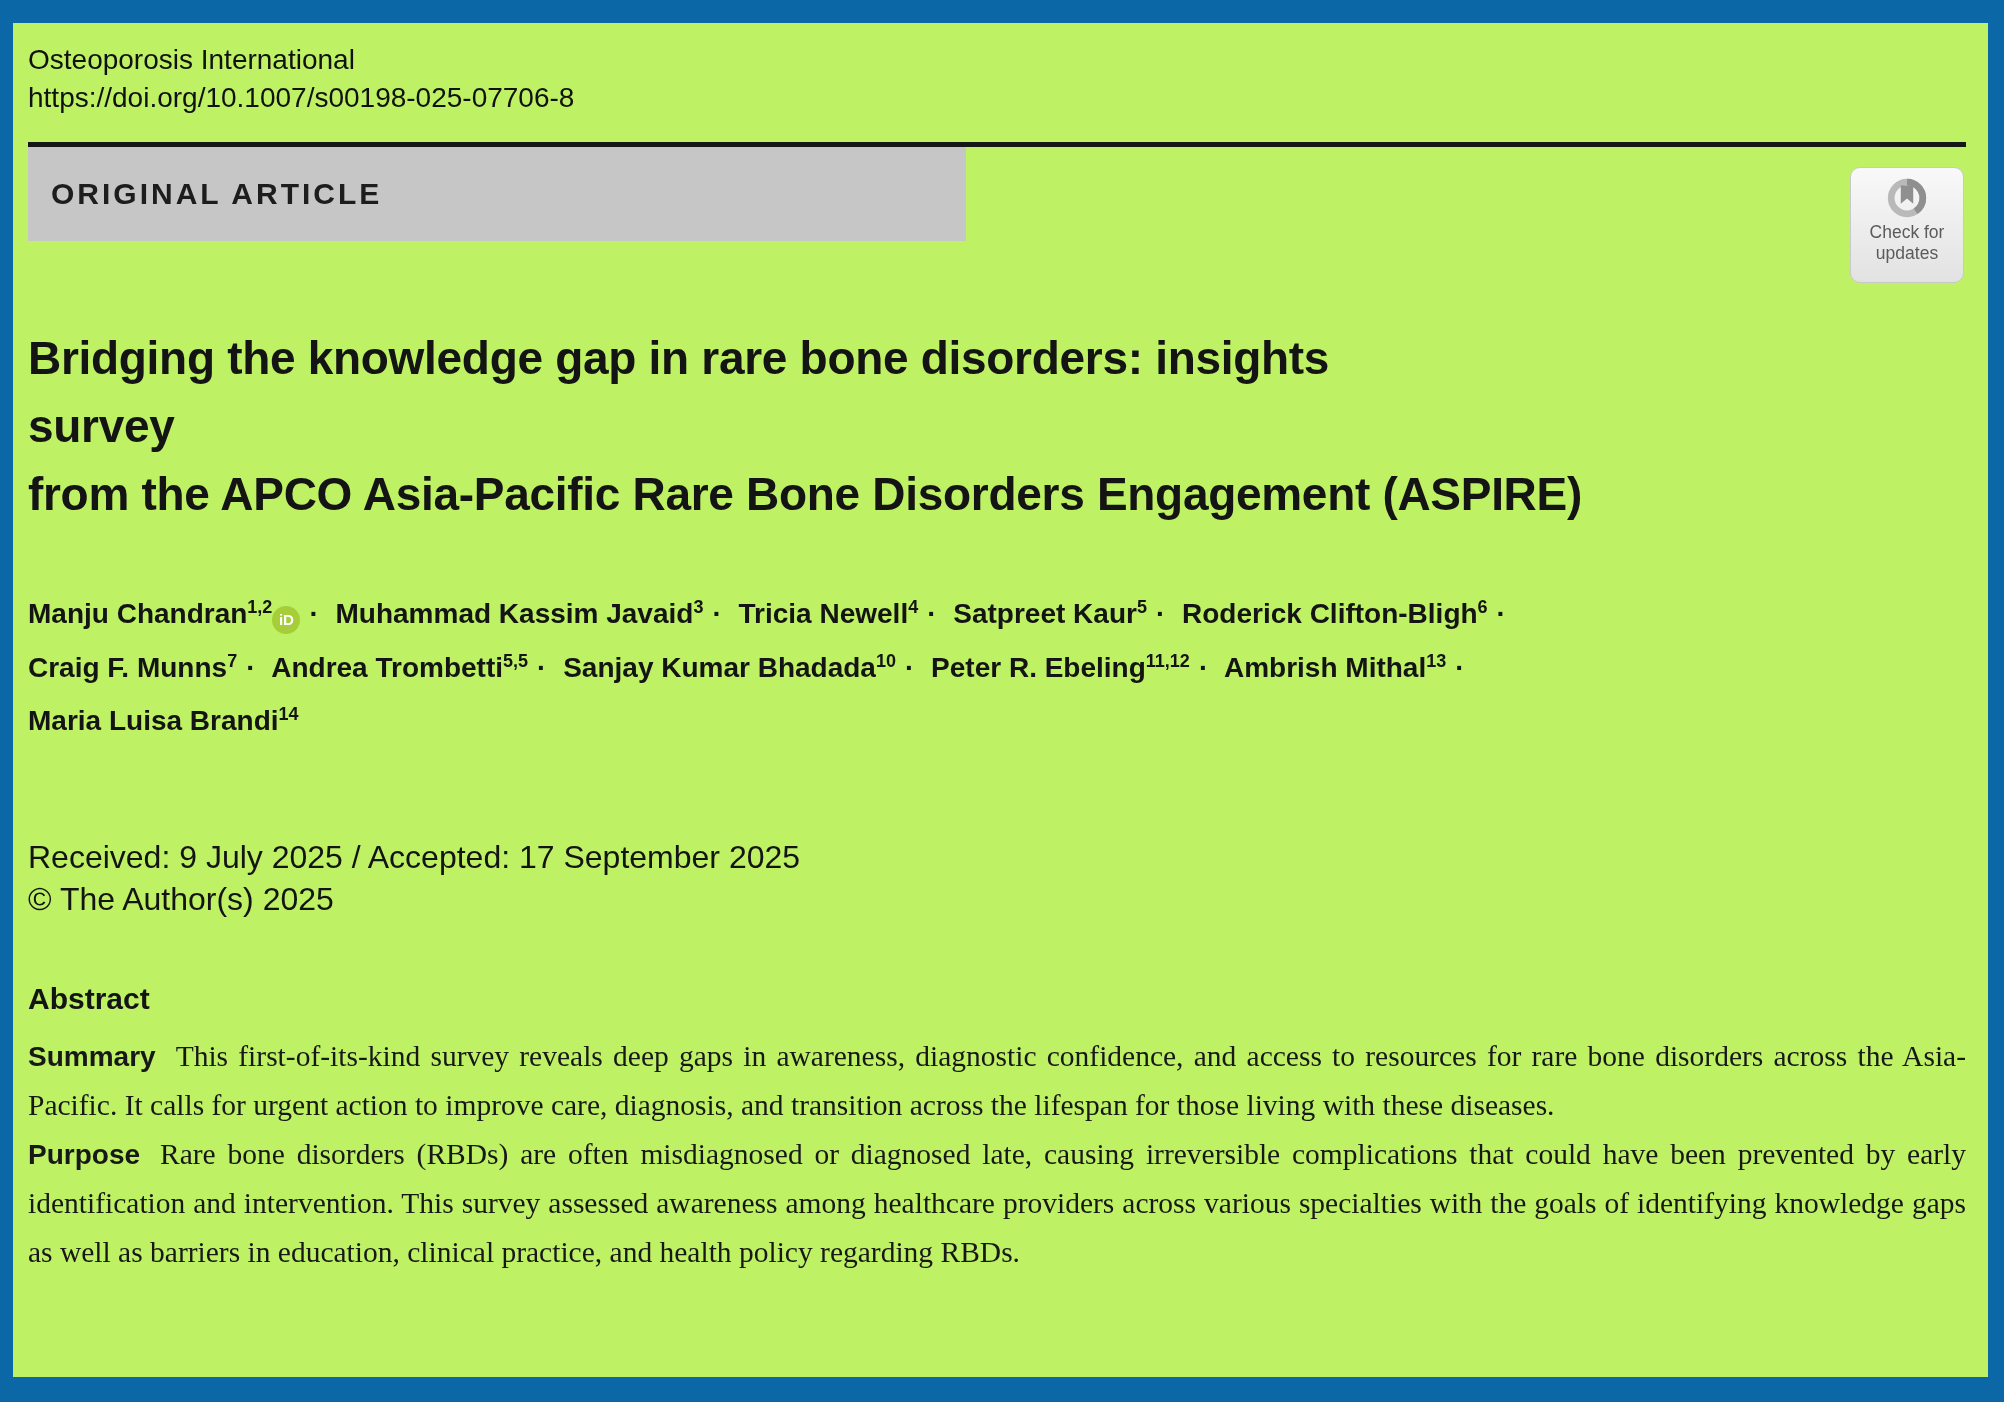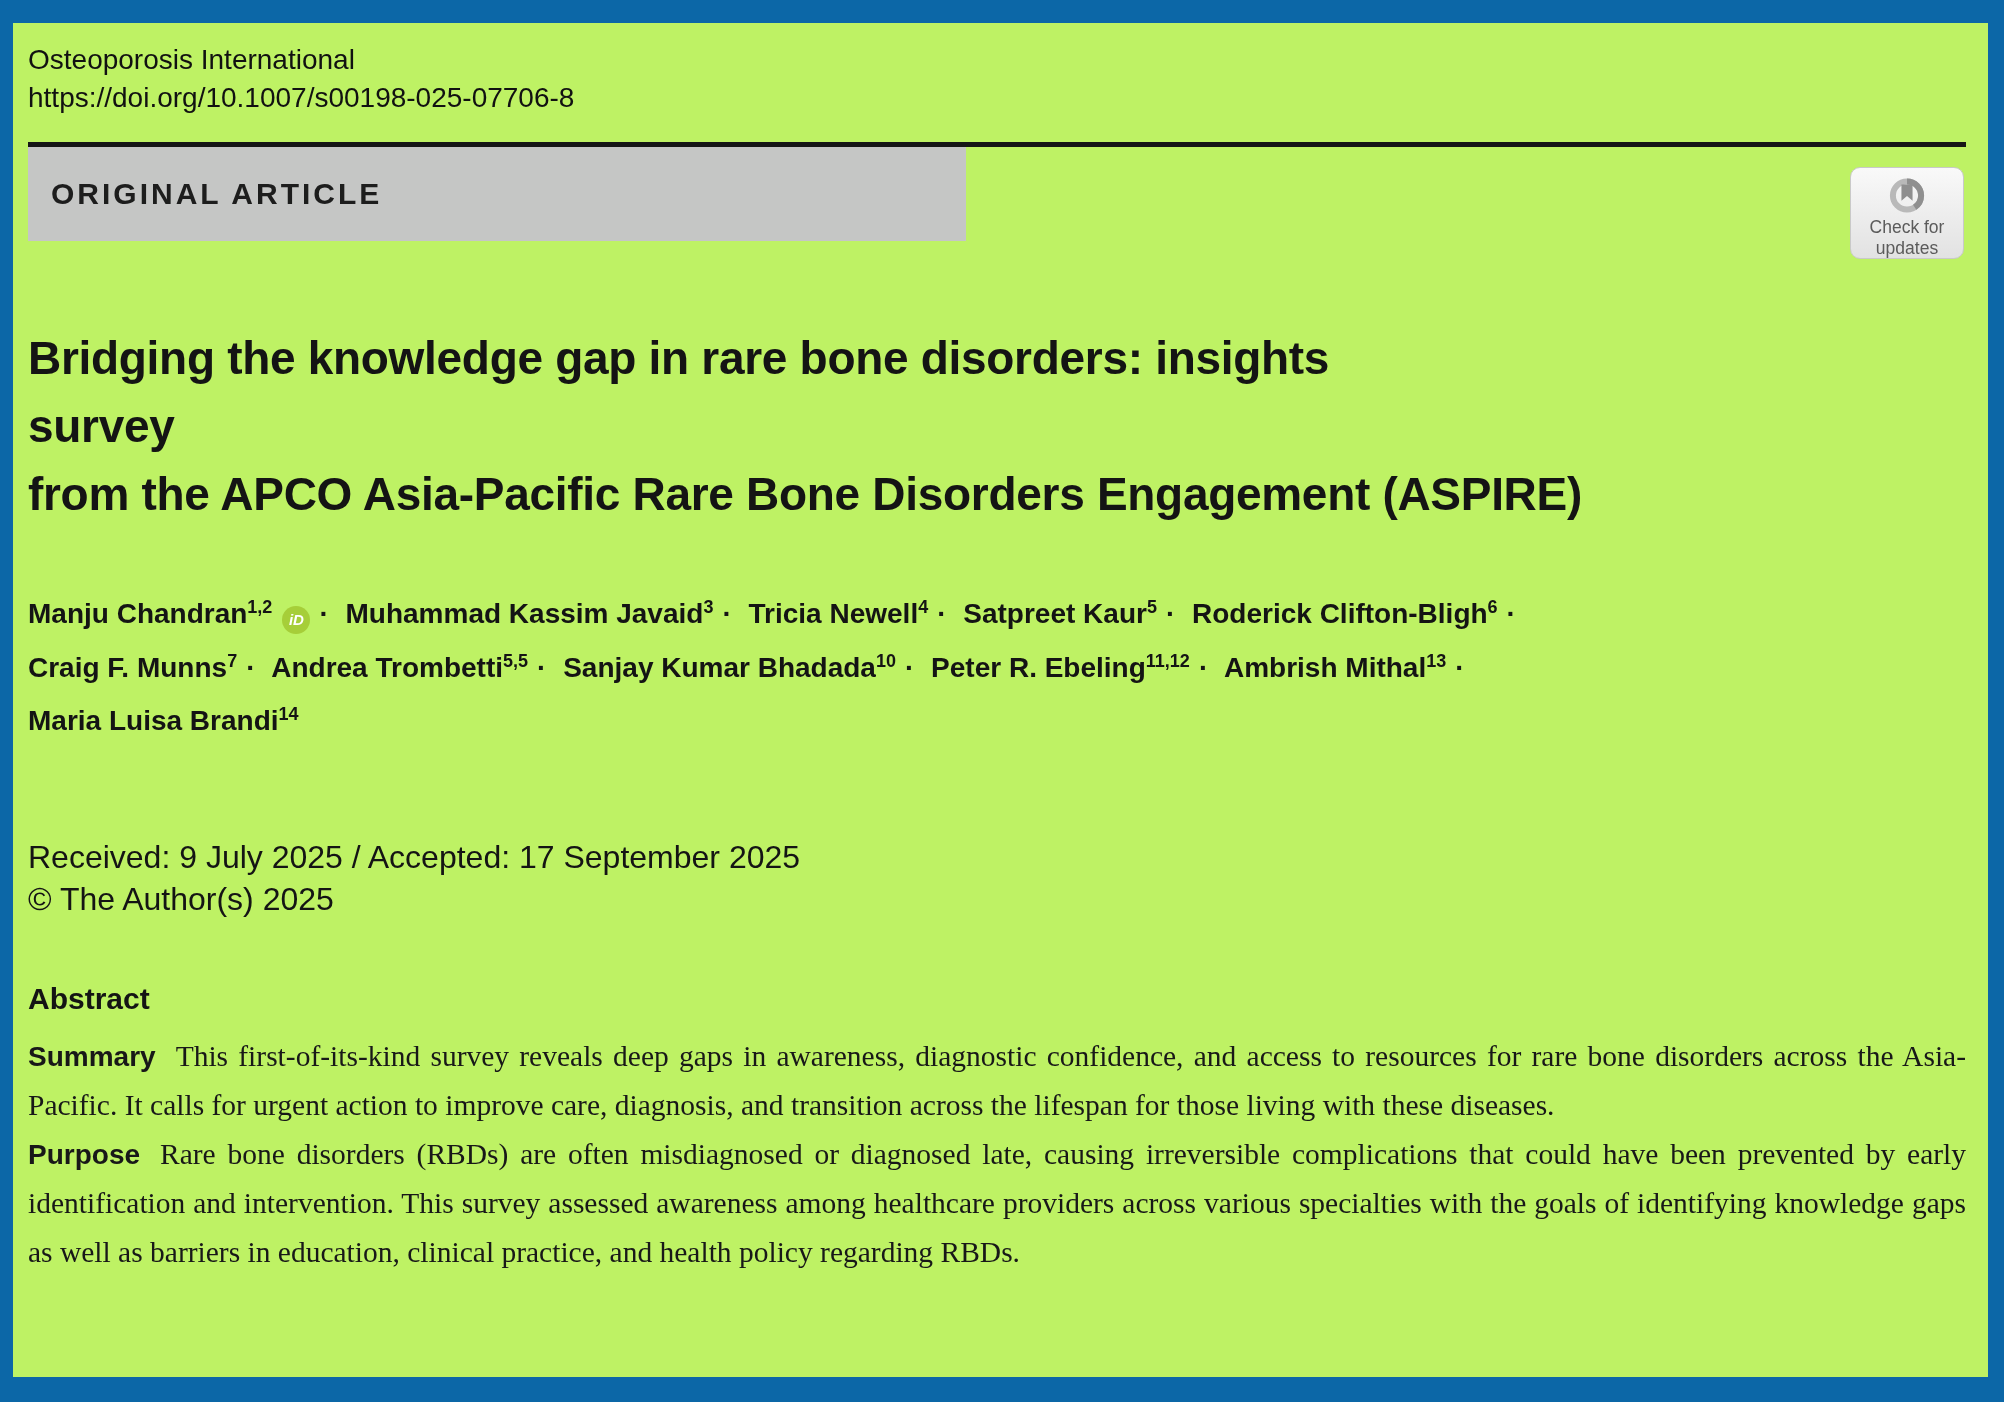--- a/index.html
+++ b/index.html
@@ -32,21 +32,21 @@
     display: flex; align-items: center;
     padding-left: 23px;
   }
   .type-banner-text {
     font-size: 30px; font-weight: bold; letter-spacing: 3px; color: #1d1d1d;
   }
   
   .check-badge {
     position: absolute;
     right: 2px; top: 20px;
-    width: 114px; height: 92px;
+    width: 114px; height: 116px;
     border: 1px solid #c9c9c9;
     border-radius: 10px;
     background: linear-gradient(#f9f9f9, #e2e2e2);
     display: flex; flex-direction: column; align-items: center;
     cursor: pointer;
   }
   .check-badge svg { margin-top: 7px; }
   .check-badge-text {
     font-size: 17.5px; line-height: 20px; color: #5b5b5b;
     text-align: center; margin-top: 1px;
@@ -67,23 +67,22 @@
   .sep { font-weight: bold; margin: 0 9px; }
   .orcid {
     display: inline-block;
     width: 28px; height: 28px;
     background: #a6ce39;
     border-radius: 50%;
     color: #ffffff;
     font-size: 15px; font-weight: bold;
     text-align: center; line-height: 28px;
     vertical-align: -2px;
-    margin-left: 10px;
+    margin-left: 0;
     cursor: pointer;
-    font-style: italic;
   }
   
   .dates-block { margin-top: 92px; font-size: 32px; line-height: 42px; color: #141414; }
   
   .abstract-heading { margin-top: 62px; font-size: 30px; font-weight: bold; color: #141414; }
   .abstract-body { margin-top: 16px; }
   .abstract-para {
     font-family: "Liberation Serif", serif;
     font-size: 29.5px;
     line-height: 49px;

